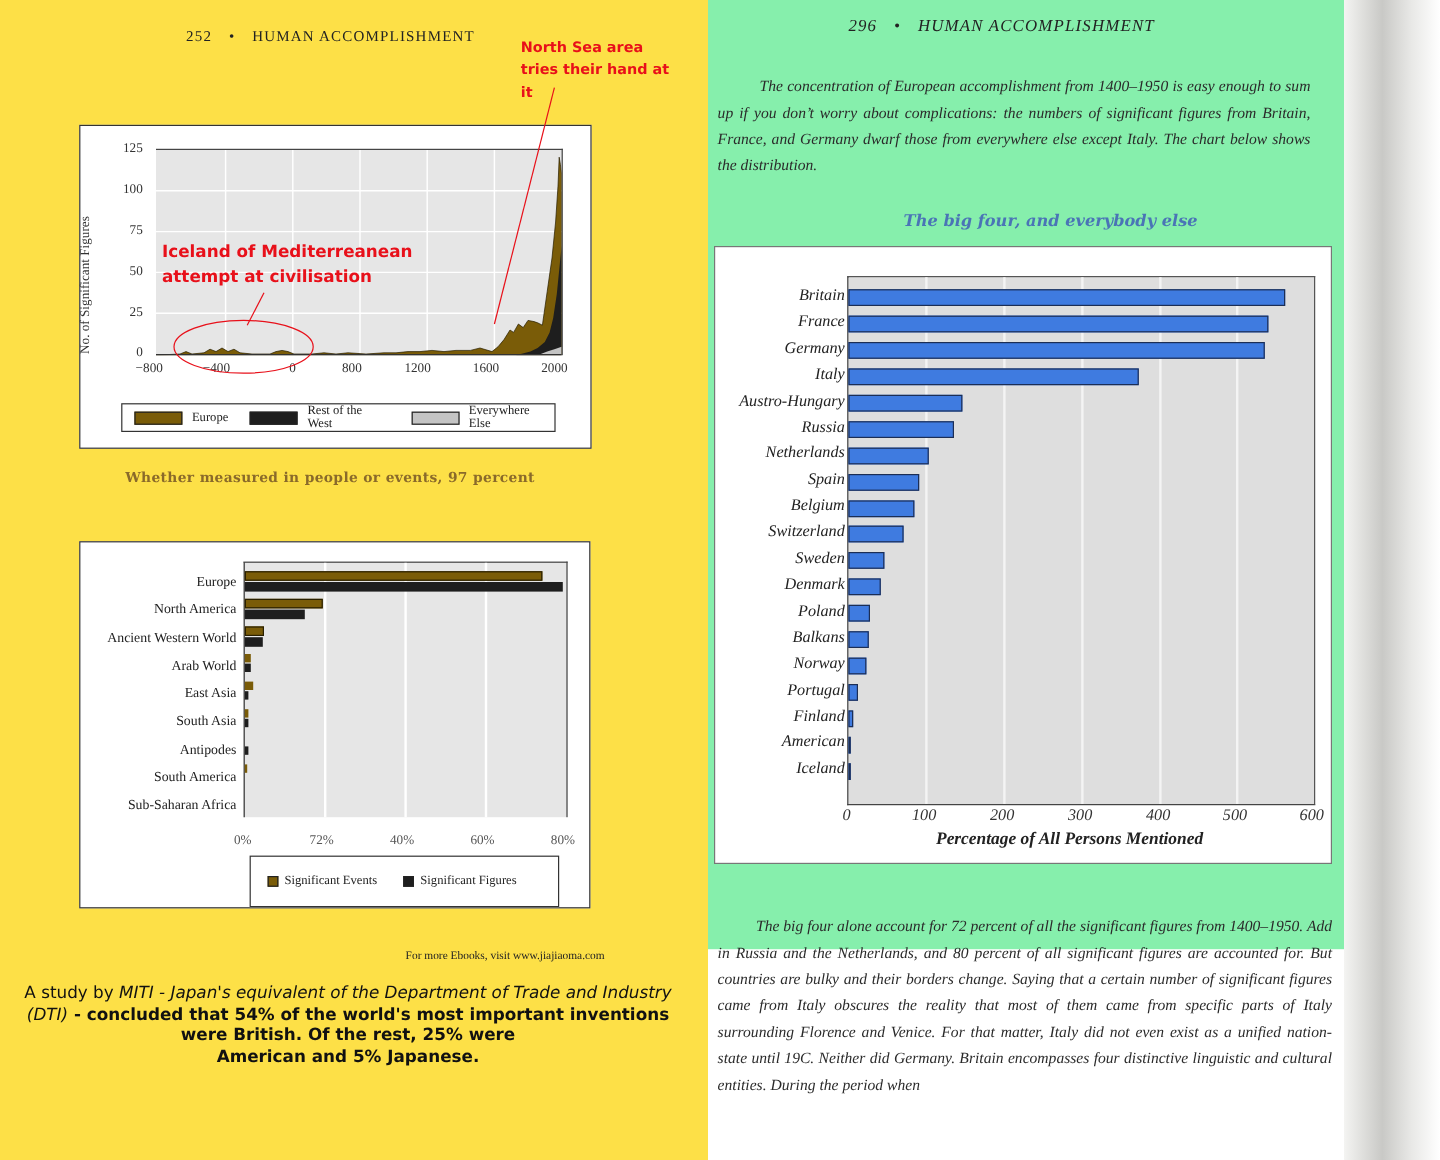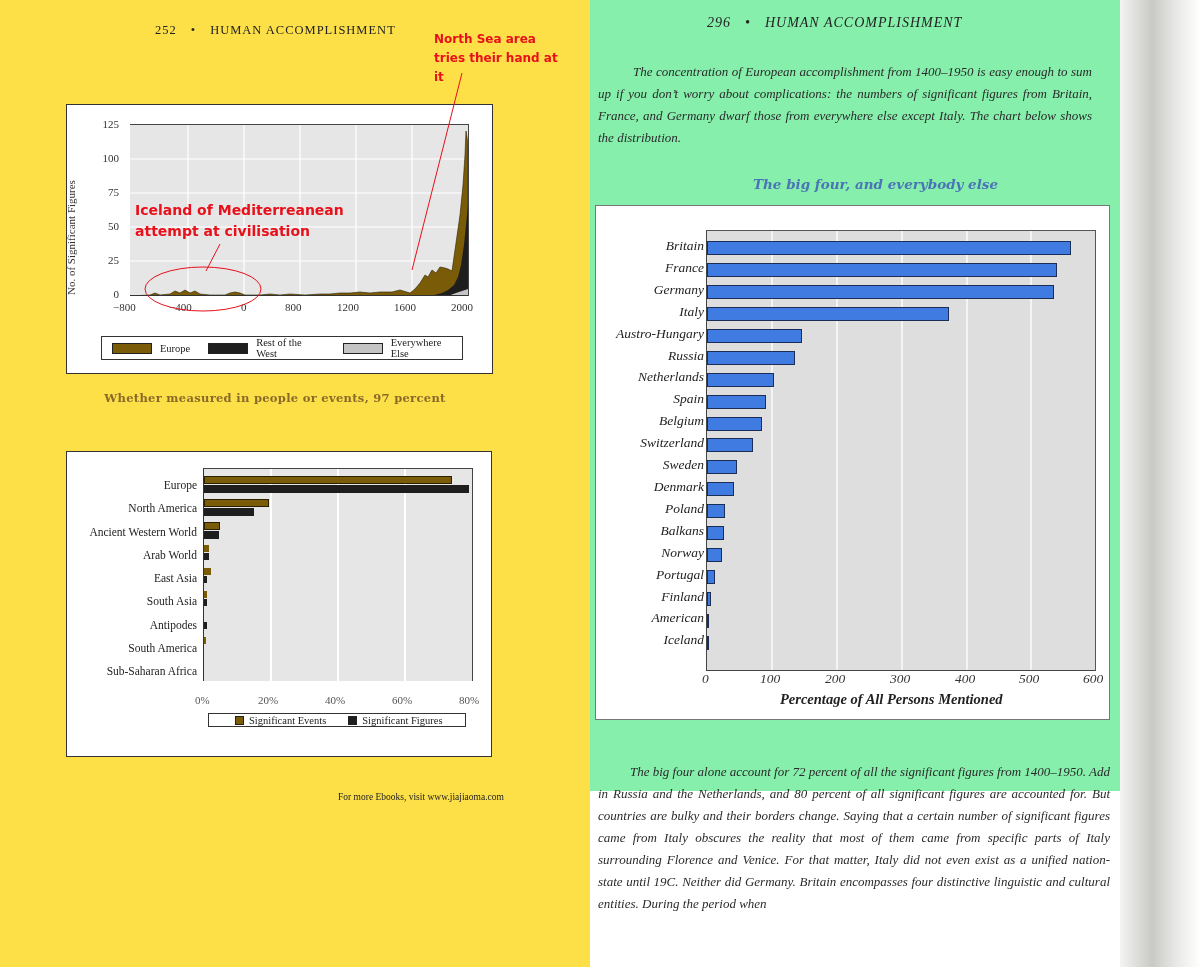--- a/index.html
+++ b/index.html
@@ -138,35 +138,38 @@
       <div>North America</div>
       <div>Ancient Western World</div>
       <div>Arab World</div>
       <div>East Asia</div>
       <div>South Asia</div>
       <div>Antipodes</div>
       <div>South America</div>
       <div>Sub-Saharan Africa</div>
     </div>
     <div class="abs tick" style="left:128px; top:242px; color:#555;">0%</div>
-    <div class="abs tick" style="left:191px; top:242px; color:#555;">20%</div>
+    <div class="abs tick" style="left:191px; top:242px; color:#555;">72%</div>
     <div class="abs tick" style="left:258px; top:242px; color:#555;">40%</div>
     <div class="abs tick" style="left:325px; top:242px; color:#555;">60%</div>
     <div class="abs tick" style="left:392px; top:242px; color:#555;">80%</div>
 
-    <div class="abs legend" style="left:141px; top:261px; width:258px; height:14px; padding-left:26px;">
+    <div class="abs legend" style="left:141px; top:261px; width:258px; height:43px; padding-left:14px;">
       <span class="sw" style="width:9px; height:9px; background:#7a5c08;"></span>
       <span style="margin:0 22px 0 5px;">Significant Events</span>
       <span class="sw" style="width:9px; height:9px; background:#1e1e1e;"></span>
       <span style="margin:0 0 0 5px;">Significant Figures</span>
     </div>
   </div>
 
   <div class="abs" style="left:338px; top:792px; font-size:9.5px; color:#222;">For more Ebooks, visit www.jiajiaoma.com</div>
 
+  <div class="abs note" style="left:10px; top:820px; width:560px;">
+    <span>A study by </span><i>MITI - Japan's equivalent of the Department of Trade and Industry (DTI)</i><b> - concluded that 54% of the world's most important inventions were British. Of the rest, 25% were</b><br><b>American and 5% Japanese.</b>
+  </div>
 </div>
 
 <div class="abs right-page">
   <div class="abs runhead" style="left:117px; top:15px; font-size:14px;">
     <span>296</span><span class="dot">•</span><span>HUMAN ACCOMPLISHMENT</span>
   </div>
 
   <div class="abs body-text" style="left:8px; top:61px; width:494px; text-indent:35px;">The concentration of European accomplishment from 1400–1950 is easy enough to sum up if you don’t worry about complications: the numbers of significant figures from Britain, France, and Germany dwarf those from everywhere else except Italy. The chart below shows the distribution.</div>
 
   <div class="abs blue-title" style="left:142px; top:176px;">The big four, and everybody else</div>

